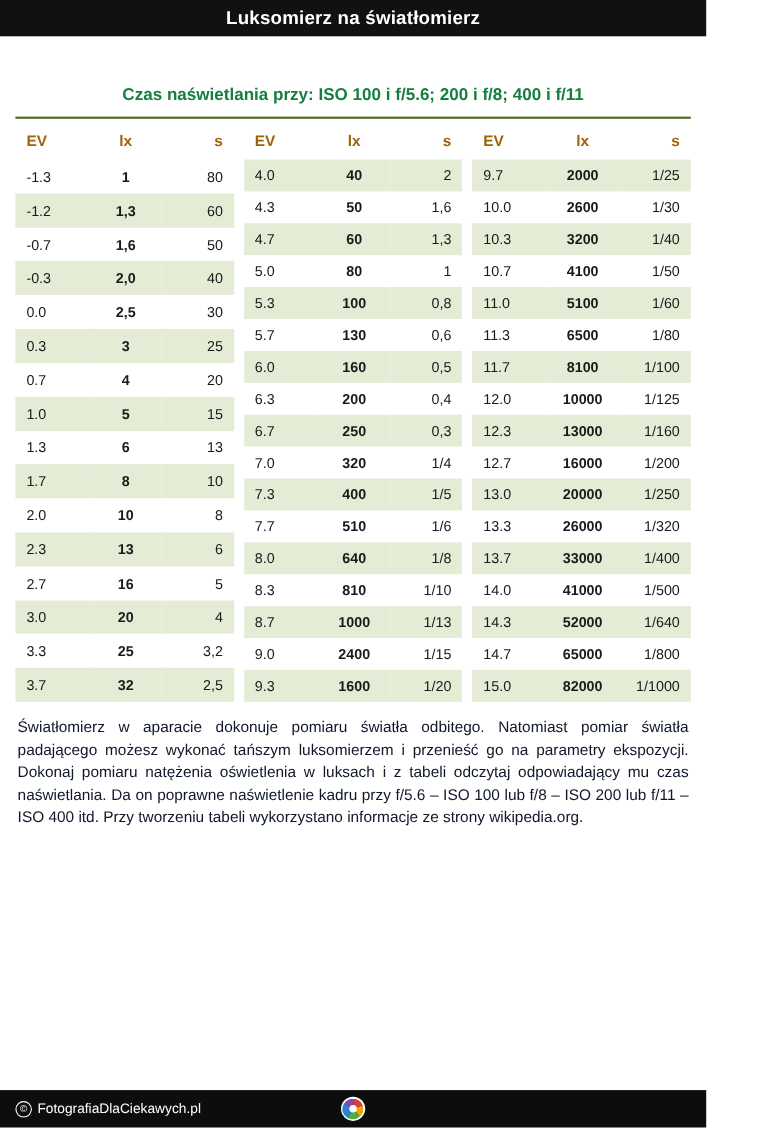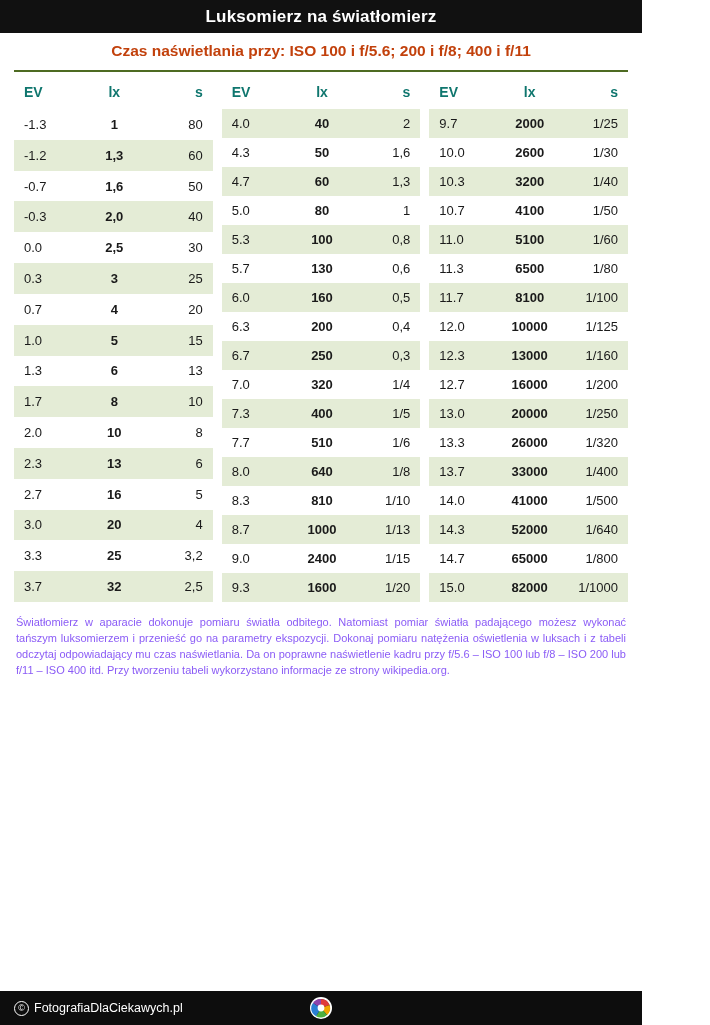--- a/index.html
+++ b/index.html
@@ -35,23 +35,24 @@
     font-size: 17px;
     font-weight: bold;
     letter-spacing: 0.2px;
   }
   
   .subtitle-wrap {
     padding: 9px 0 7px 0;
     text-align: center;
   }
   .subtitle {
-    color: #c2410c;
+    color: #15803d;
     font-size: 15.5px;
     font-weight: bold;
+    margin-top: 36px;
   }
   .rule {
     height: 2px;
     background: #4e6b22;
     margin: 3px 14px 0 14px;
   }
   
   .tables {
     display: flex;
     justify-content: space-between;
@@ -62,43 +63,43 @@
   .tbl {
     flex: 1 1 0;
     border-collapse: collapse;
     table-layout: fixed;
     font-size: 13px;
   }
   .tbl th {
     font-size: 14px;
     font-weight: bold;
     padding: 6px 4px 9px 4px;
-    color: #0f766e;
+    color: #a16207;
     background: #ffffff;
   }
   .tbl td {
     padding: 6px 4px;
     height: 17px;
   }
   .tbl tr.alt td {
     background: #e4ecd6;
   }
   .c-ev  { text-align: left;  padding-left: 10px !important; width: 34%; }
   .c-lx  { text-align: center; font-weight: bold; width: 33%; }
   .c-s   { text-align: right; padding-right: 10px !important; width: 33%; }
   th.c-ev { text-align: left; }
   th.c-lx { text-align: center; }
   th.c-s  { text-align: right; }
   
   .note {
     padding: 12px 16px 0 16px;
-    font-size: 11px;
+    font-size: 14px;
     line-height: 1.47;
     text-align: justify;
-    color: #8b5cf6;
+    color: #0f172a;
   }
   .note p { margin: 0; }
   
   .footer {
     position: absolute;
     left: 0; right: 0; bottom: 0;
     height: 34px;
     background: #0d0d0d;
     color: #ffffff;
     display: flex;

